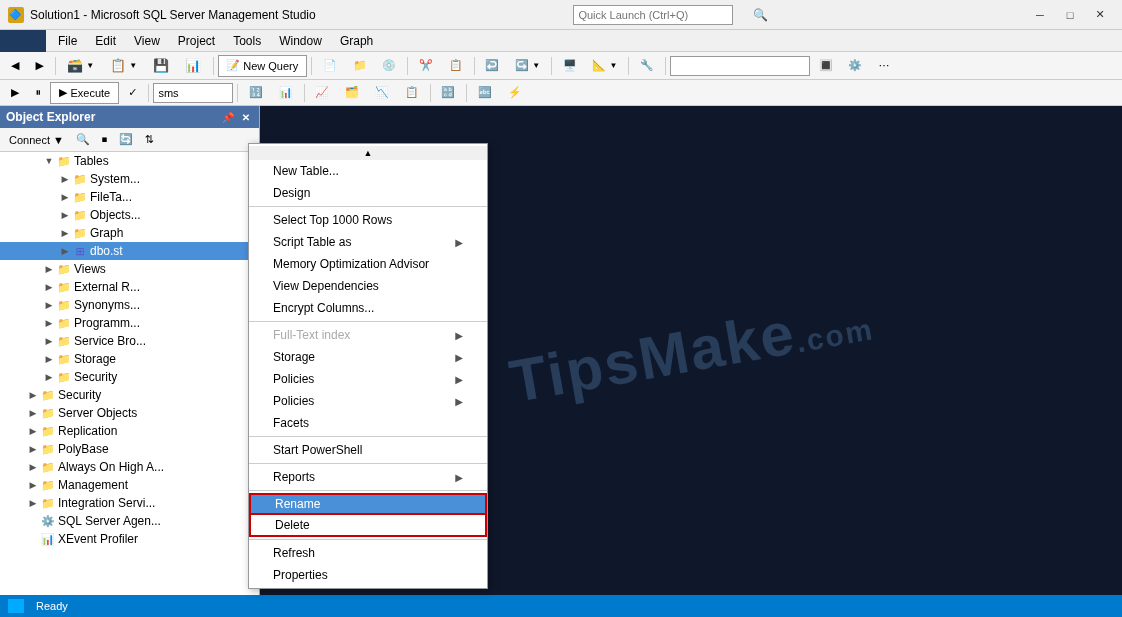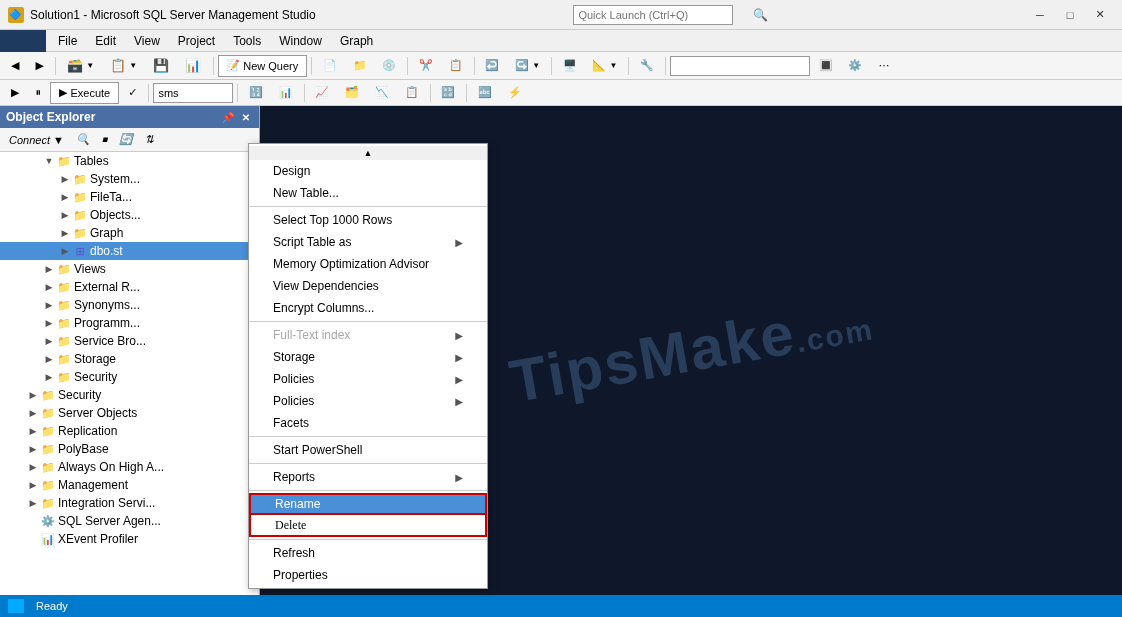--- a/index.html
+++ b/index.html
@@ -200,21 +200,20 @@
       cursor: pointer;
     }
     .oe-toolbar {
       display: flex;
       align-items: center;
       padding: 2px 4px;
       border-bottom: 1px solid #ccc;
       gap: 2px;
       height: 24px;
       background: #f5f5f5;
-      font-style: italic;
     }
     .oe-toolbar-btn {
       height: 18px;
       padding: 0 4px;
       display: flex;
       align-items: center;
       font-size: 11px;
       cursor: pointer;
       border: 1px solid transparent;
     }
@@ -638,24 +637,24 @@
       <span>TipsMake</span><span style="font-size:30px;">.com</span>
     </div>
   </div>
 
 </div>
 
 <div class="context-menu">
   <div class="ctx-scroll-btn">▲</div>
 
   <div class="ctx-item">
+    <span>New Table...</span>
+  </div>
+  <div class="ctx-item">
     <span>Design</span>
-  </div>
-  <div class="ctx-item">
-    <span>New Table...</span>
   </div>
   <div class="ctx-separator"></div>
   <div class="ctx-item">
     <span>Select Top 1000 Rows</span>
   </div>
   <div class="ctx-item">
     <span>Script Table as</span>
     <span class="ctx-arrow">▶</span>
   </div>
   <div class="ctx-item">
@@ -695,21 +694,21 @@
   <div class="ctx-item">
     <span>Reports</span>
     <span class="ctx-arrow">▶</span>
   </div>
   <div class="ctx-separator"></div>
 
   <div class="ctx-item" style="background:#4a90d9; color:#fff; border: 2px solid #cc0000; box-sizing: border-box;">
     <span>Rename</span>
   </div>
 
-  <div class="ctx-item" style="border: 2px solid #cc0000; box-sizing: border-box; border-top: none; font-family: Liberation Serif, serif;">
+  <div class="ctx-item" style="border: 2px solid #cc0000; box-sizing: border-box; border-top: none;">
     <span>Delete</span>
   </div>
 
   <div class="ctx-separator"></div>
   <div class="ctx-item">
     <span>Refresh</span>
   </div>
   <div class="ctx-item">
     <span>Properties</span>
   </div>

